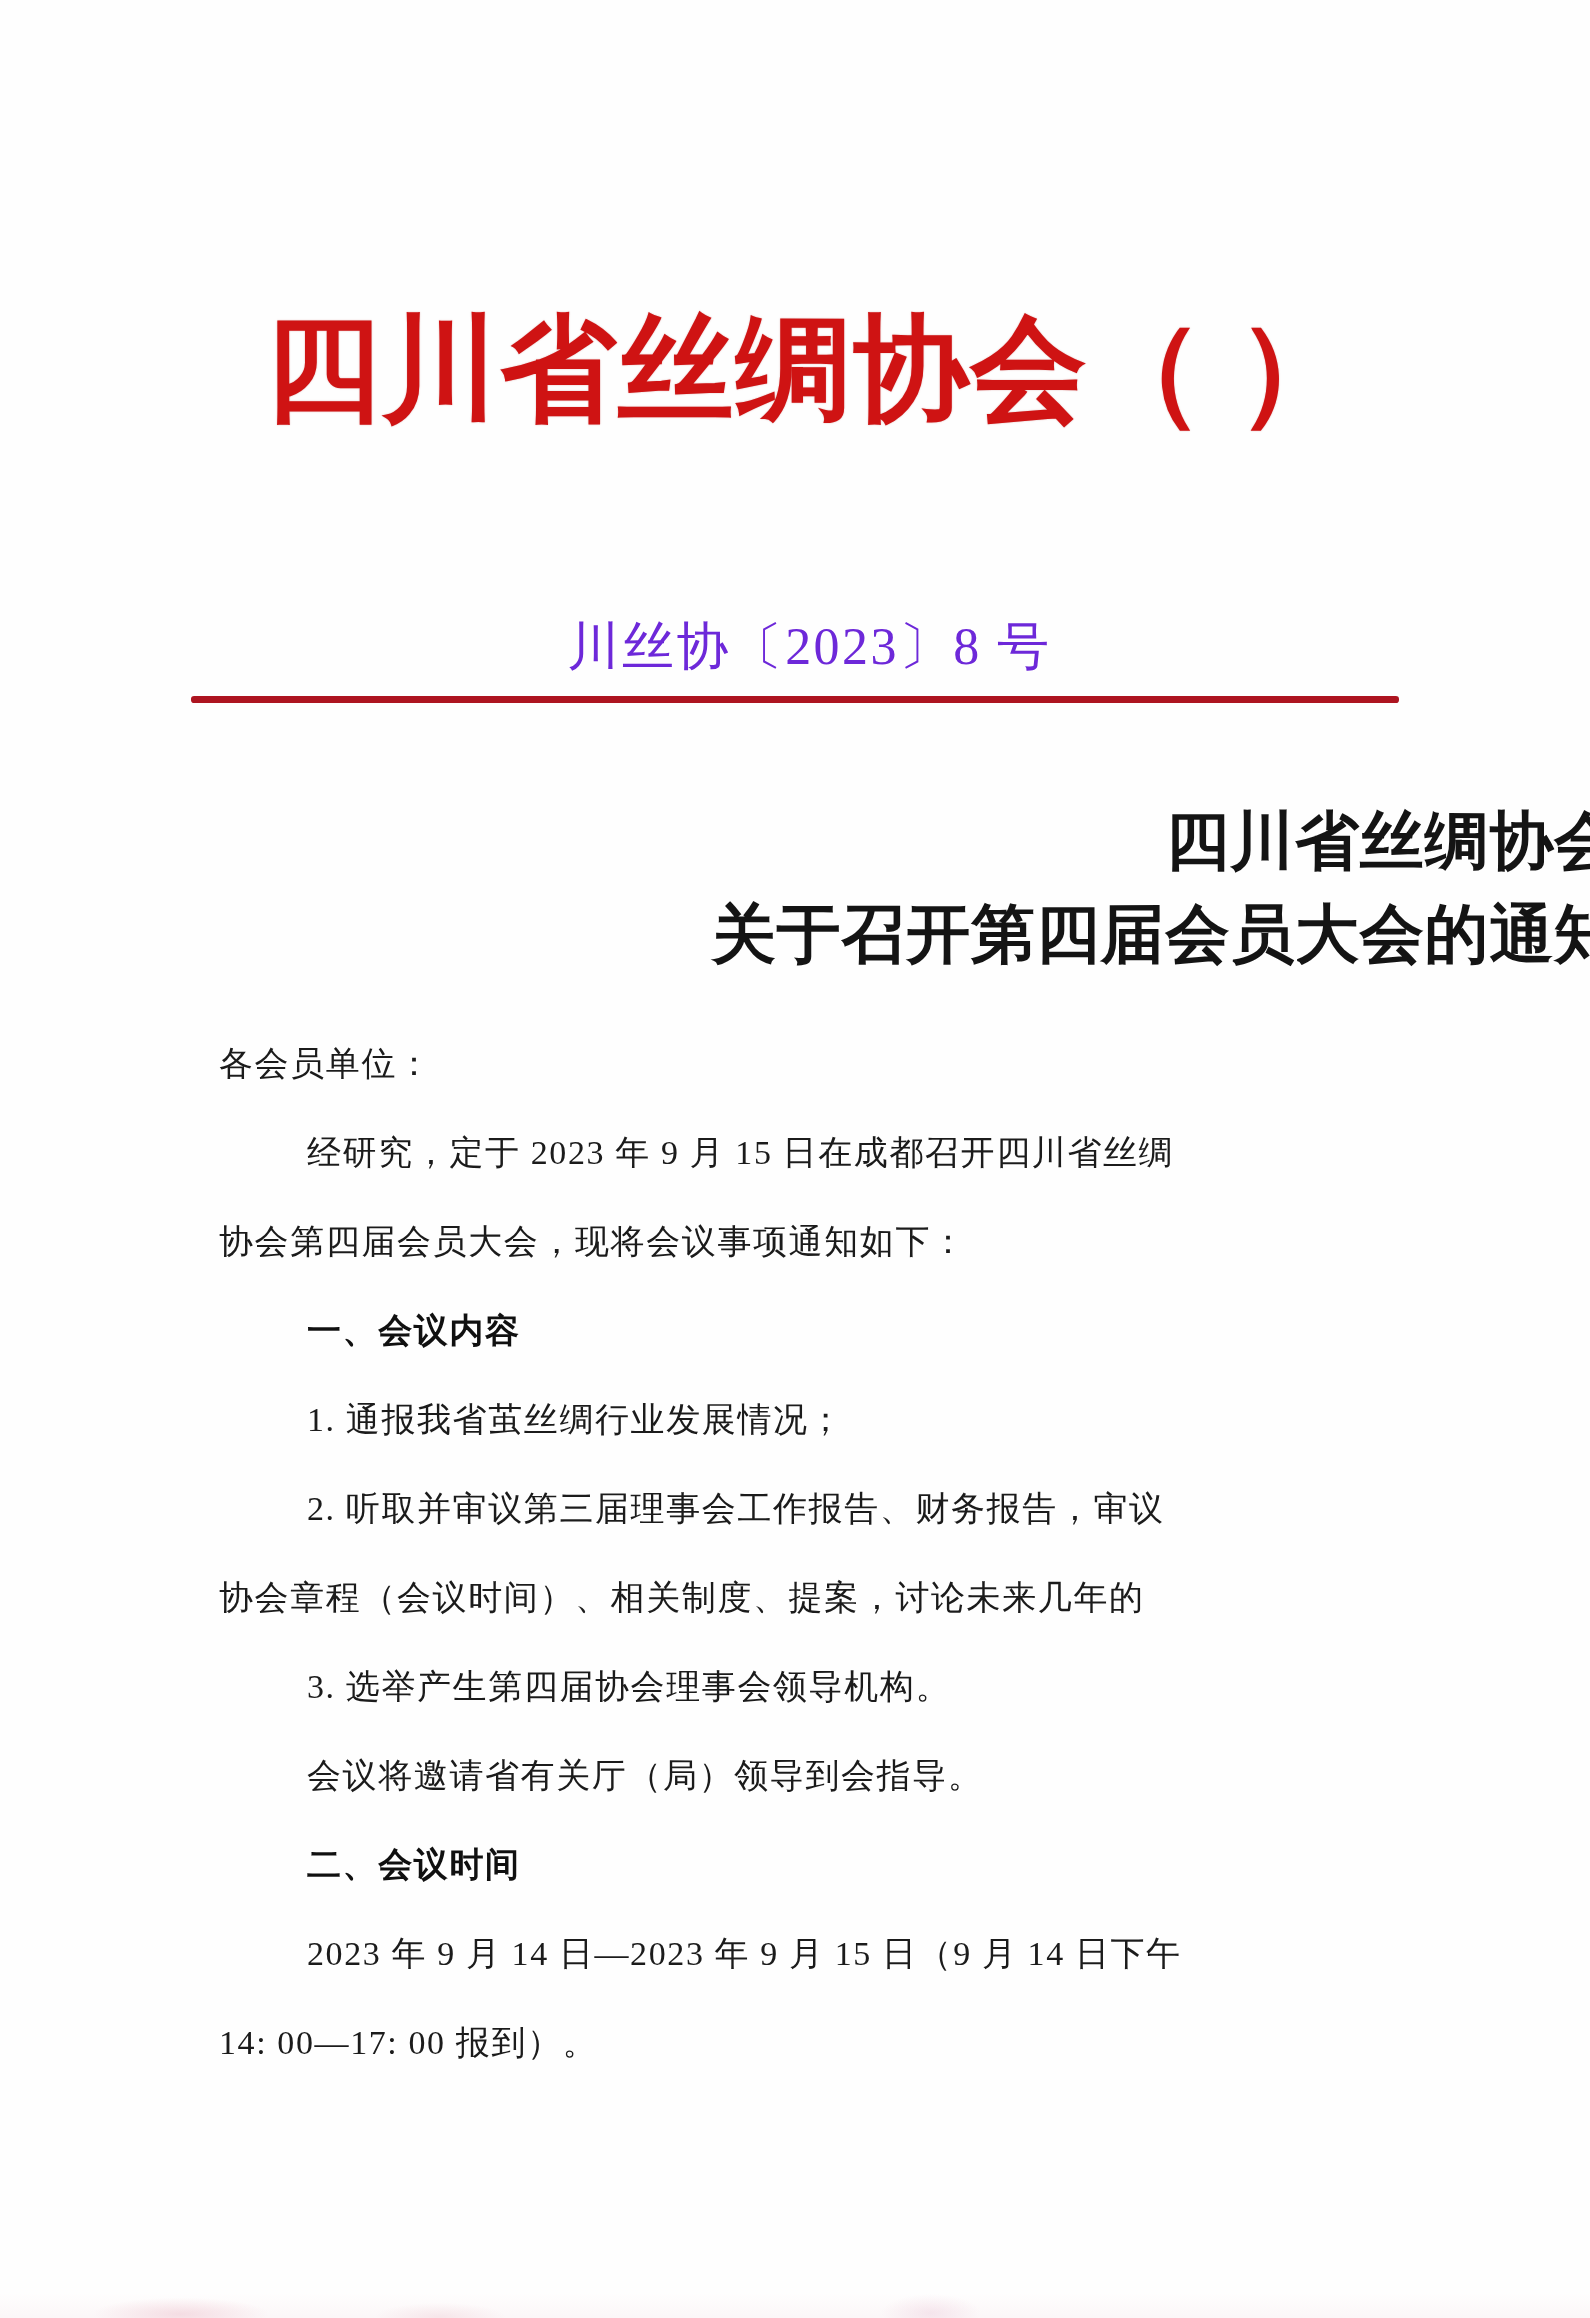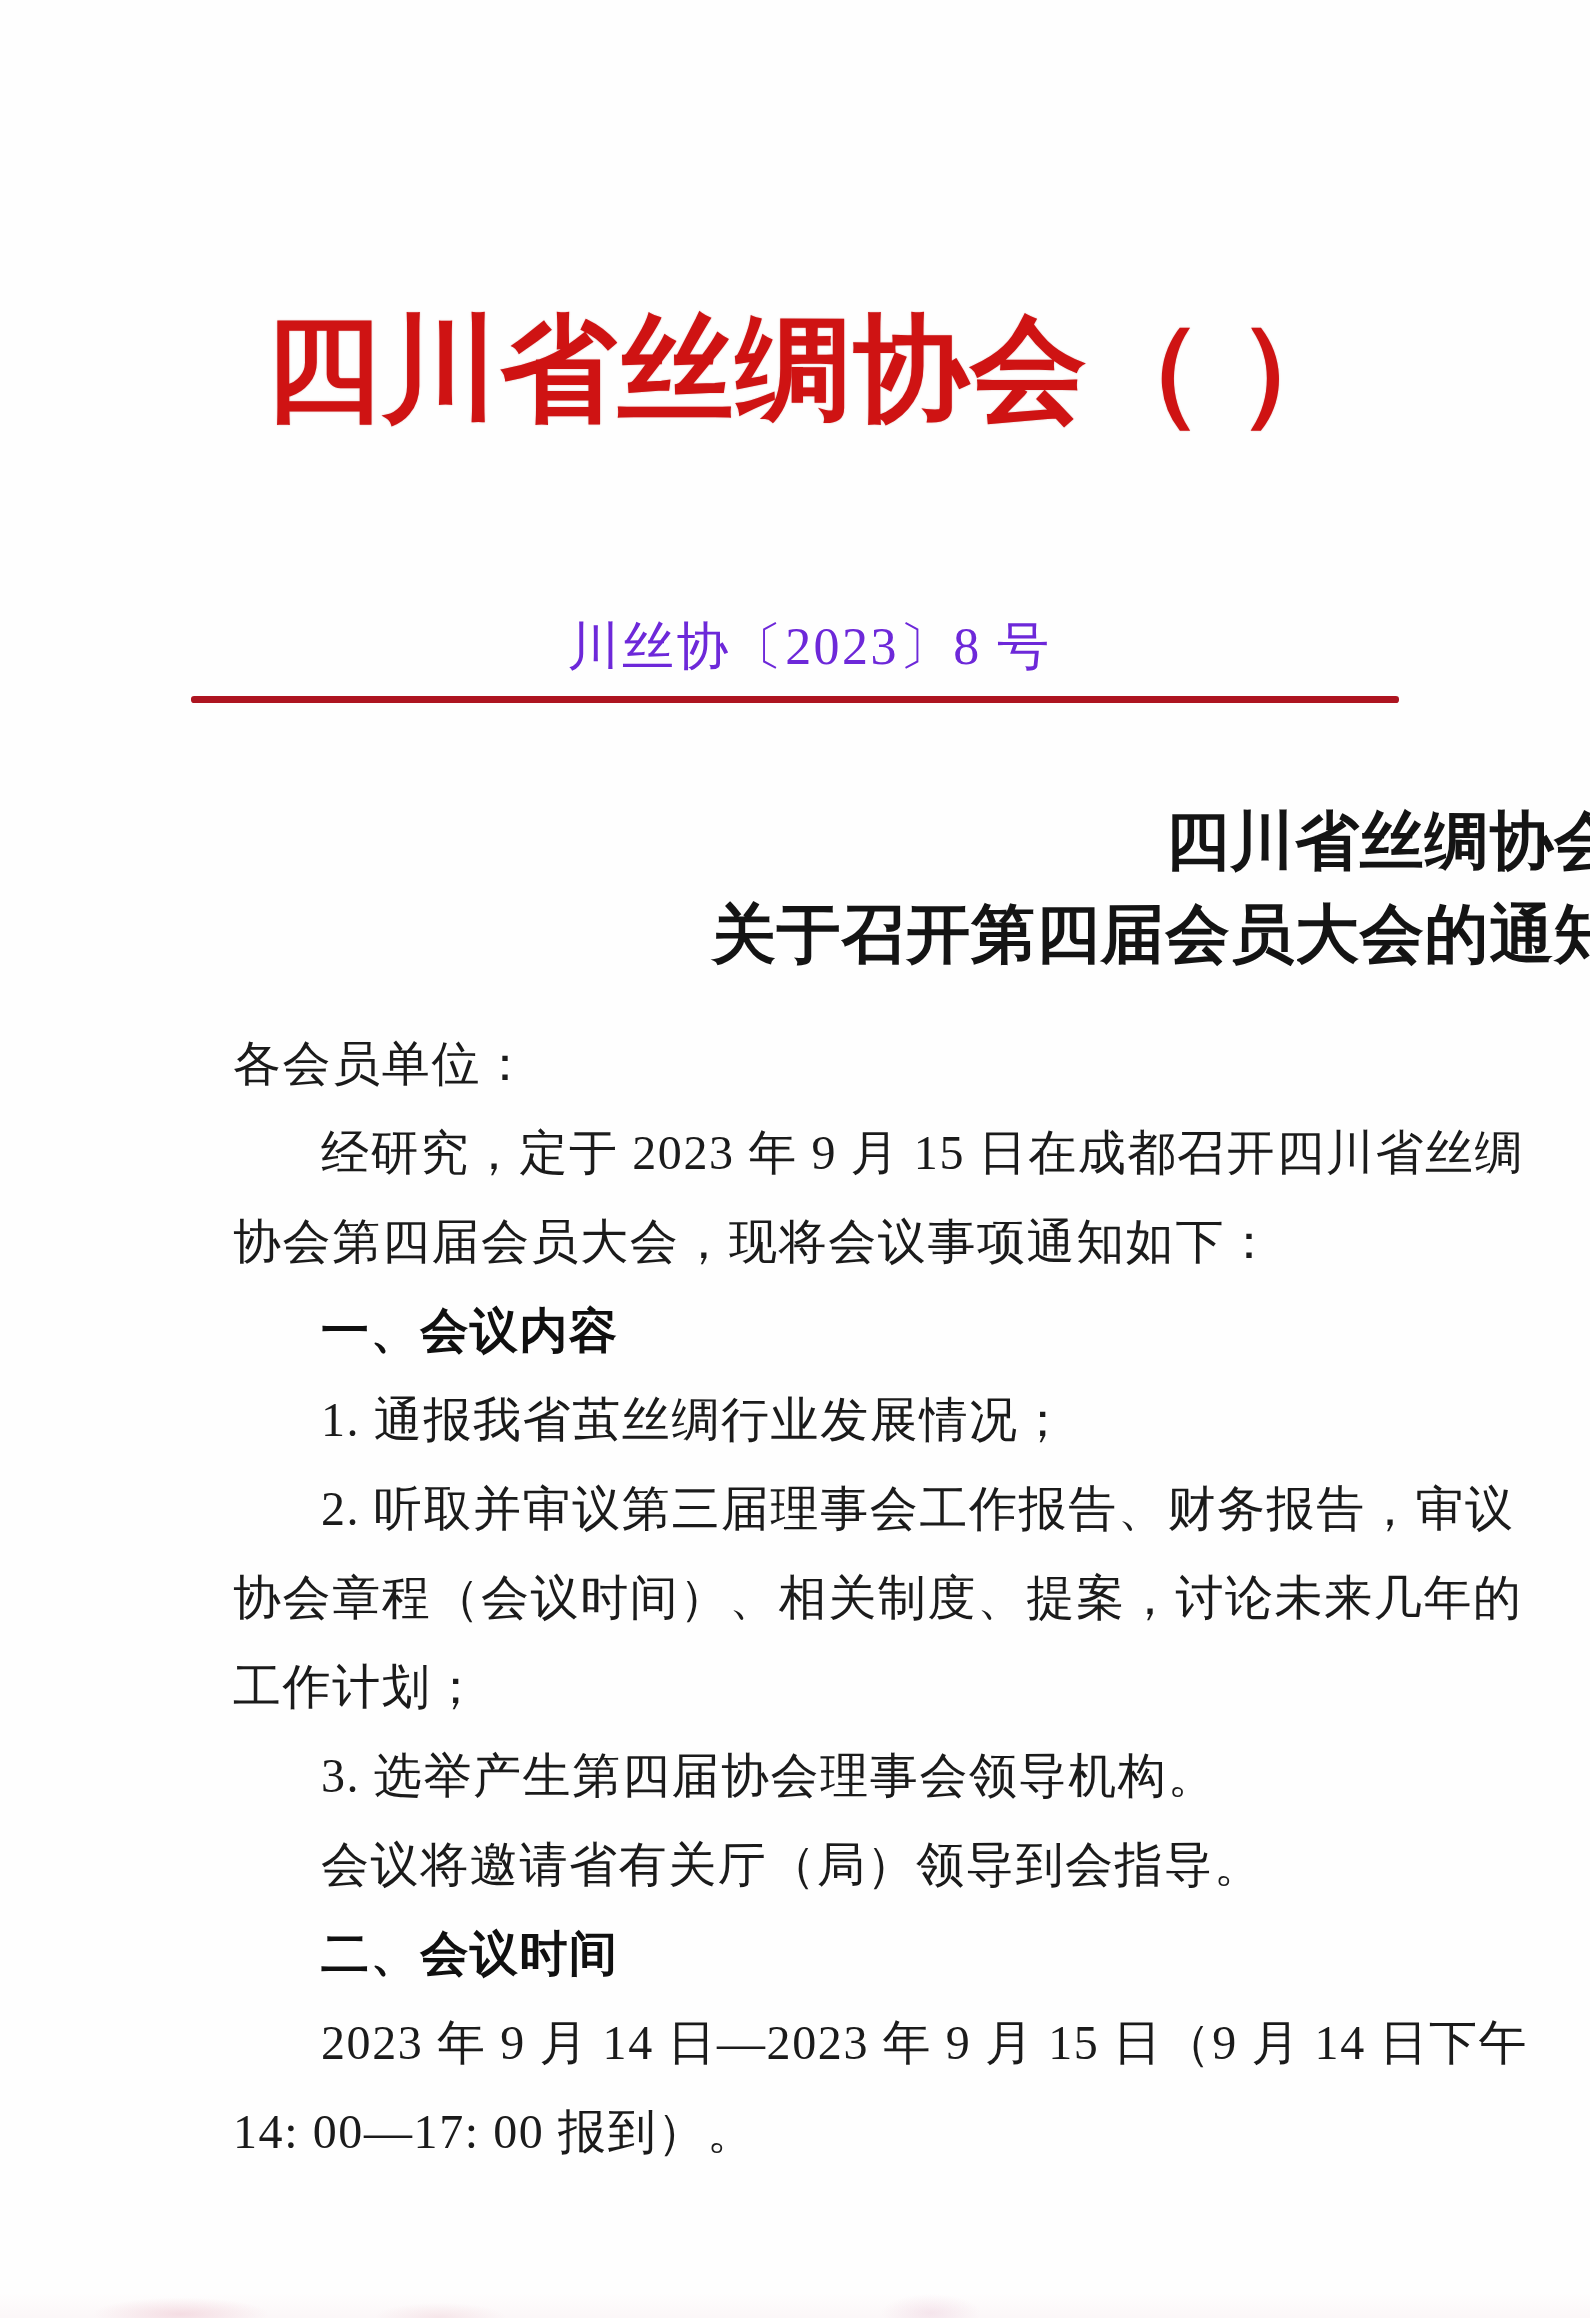--- a/index.html
+++ b/index.html
@@ -67,23 +67,23 @@
     font-size: 64px;
     line-height: 93px;
     color: #141414;
     letter-spacing: 0.8px;
     white-space: nowrap;
   }
   
   .body-text {
     position: absolute;
     top: 1019px;
-    left: 233px;
+    left: 219px;
     width: 1147px;
-    font-size: 48px;
+    font-size: 34px;
     line-height: 89px;
     letter-spacing: 1.6px;
     color: #1b1b1b;
   }
   .body-text .line {
     white-space: nowrap;
     height: 89px;
   }
   .body-text .line.indent {
     padding-left: 88px;
@@ -124,21 +124,20 @@
   </div>
 
   <div class="body-text">
       <div class="line">各会员单位：</div>
       <div class="line indent">经研究，定于 2023 年 9 月 15 日在成都召开四川省丝绸</div>
       <div class="line">协会第四届会员大会，现将会议事项通知如下：</div>
       <div class="line indent bold">一、会议内容</div>
       <div class="line indent">1. 通报我省茧丝绸行业发展情况；</div>
       <div class="line indent">2. 听取并审议第三届理事会工作报告、财务报告，审议</div>
       <div class="line">协会章程（会议时间）、相关制度、提案，讨论未来几年的</div>
-      <div class="line">工作计划；</div>
       <div class="line indent">3. 选举产生第四届协会理事会领导机构。</div>
       <div class="line indent">会议将邀请省有关厅（局）领导到会指导。</div>
       <div class="line indent bold">二、会议时间</div>
       <div class="line indent">2023 年 9 月 14 日—2023 年 9 月 15 日（9 月 14 日下午</div>
       <div class="line">14: 00—17: 00 报到）。</div>
     </div>
 
   <div class="scan-smudge"></div>
 
 </div>

